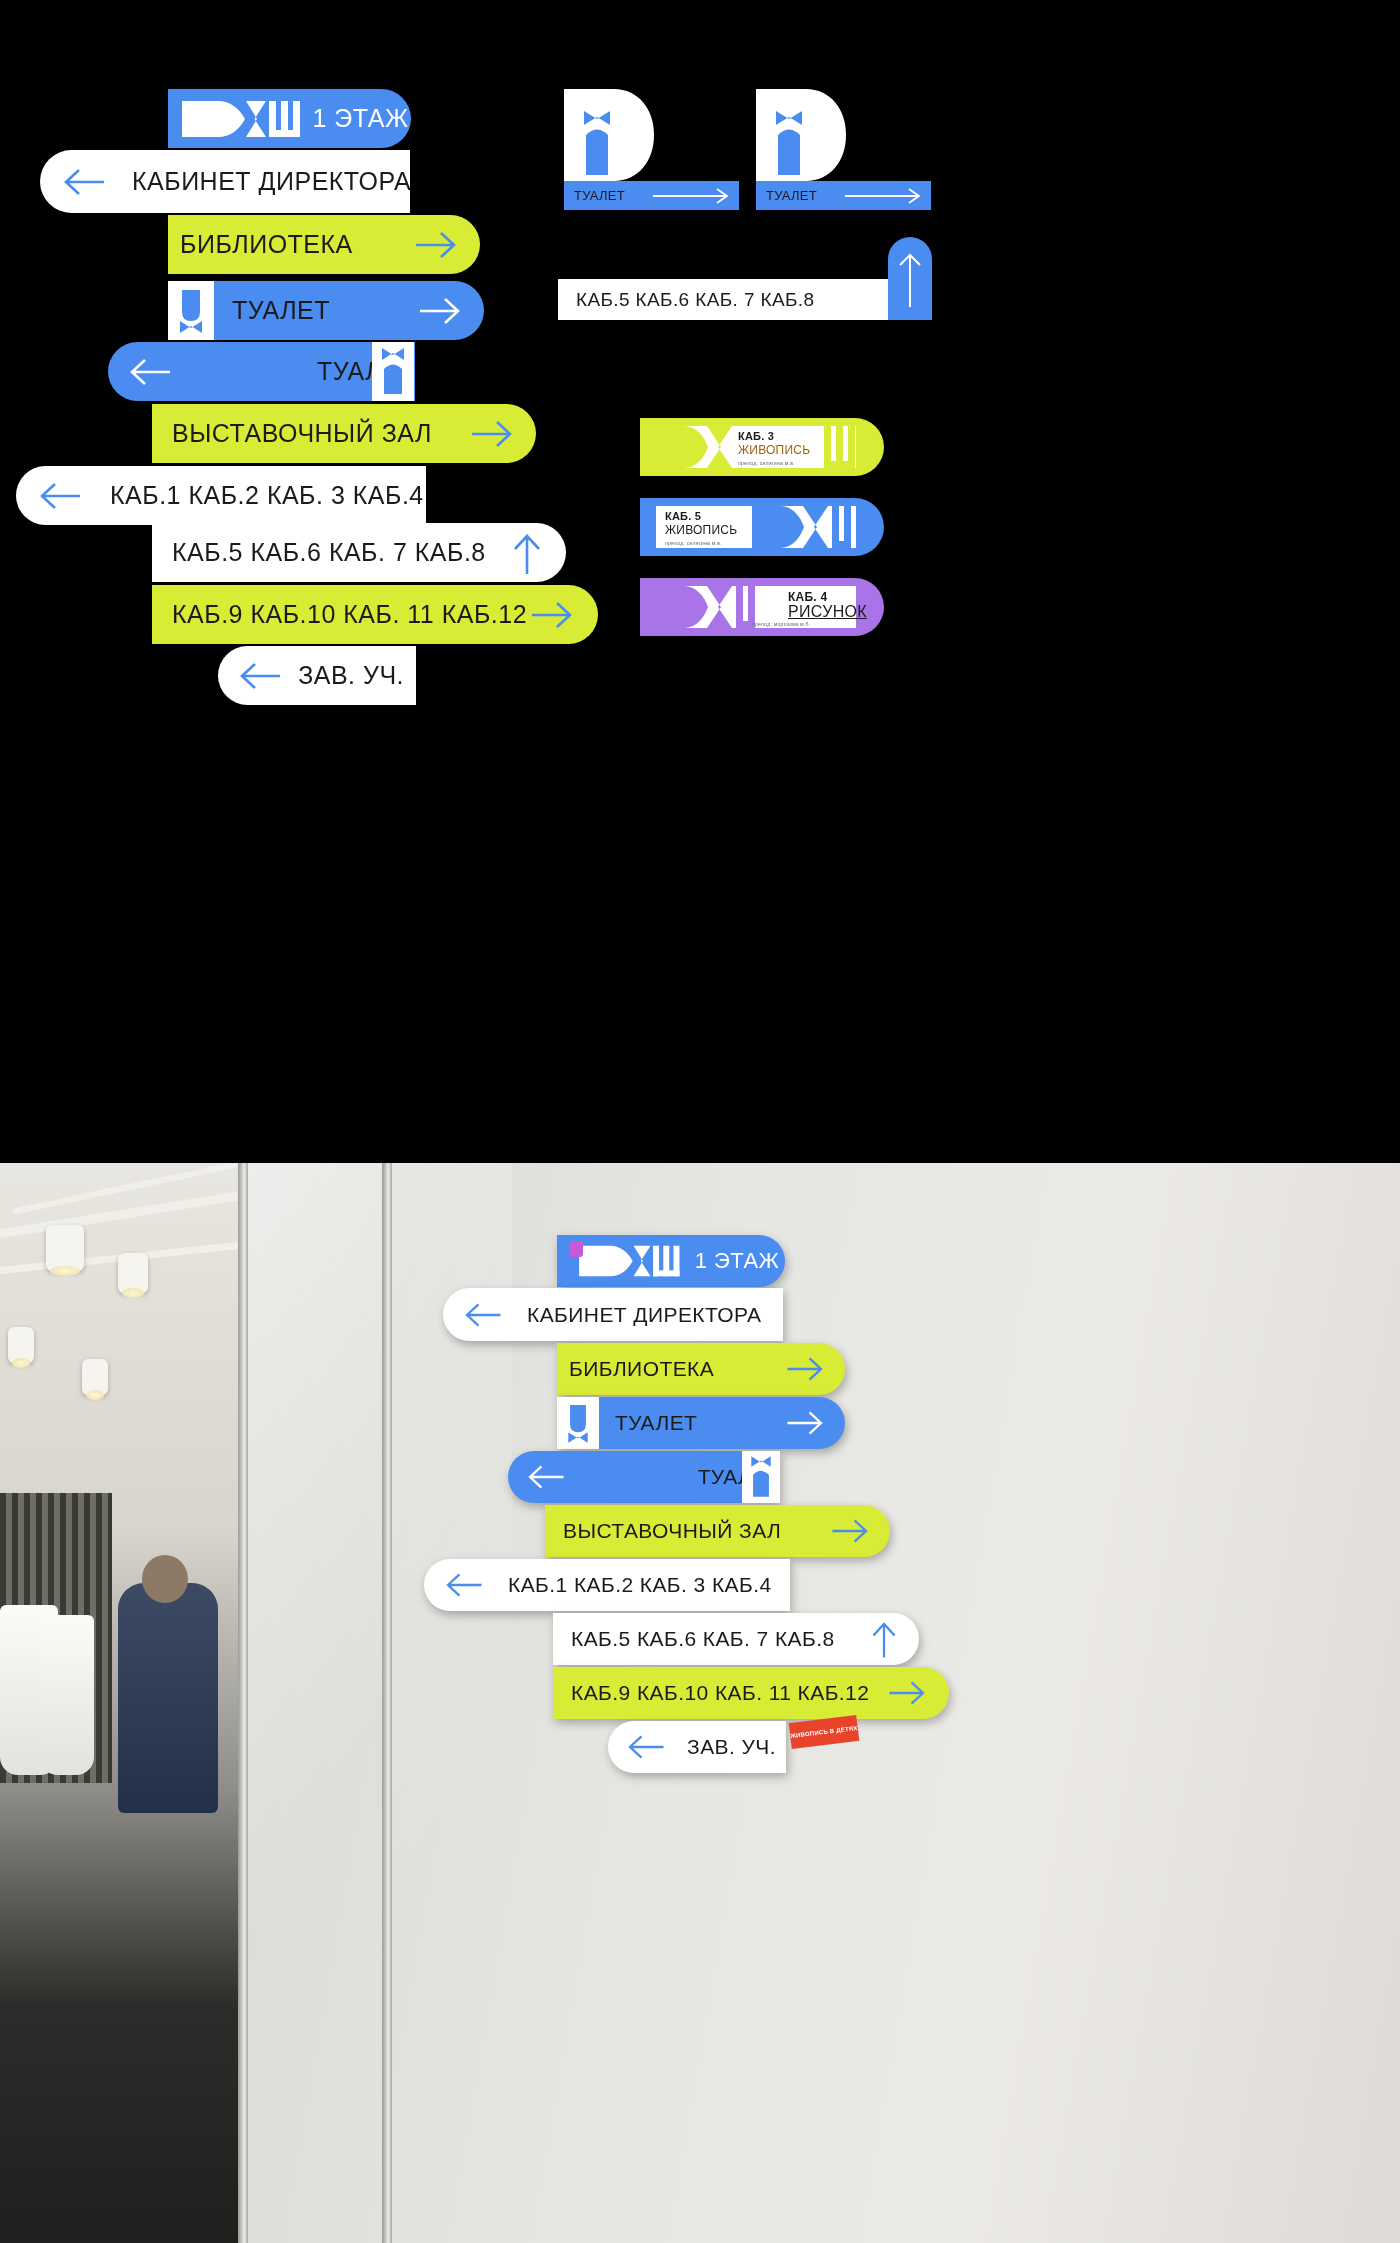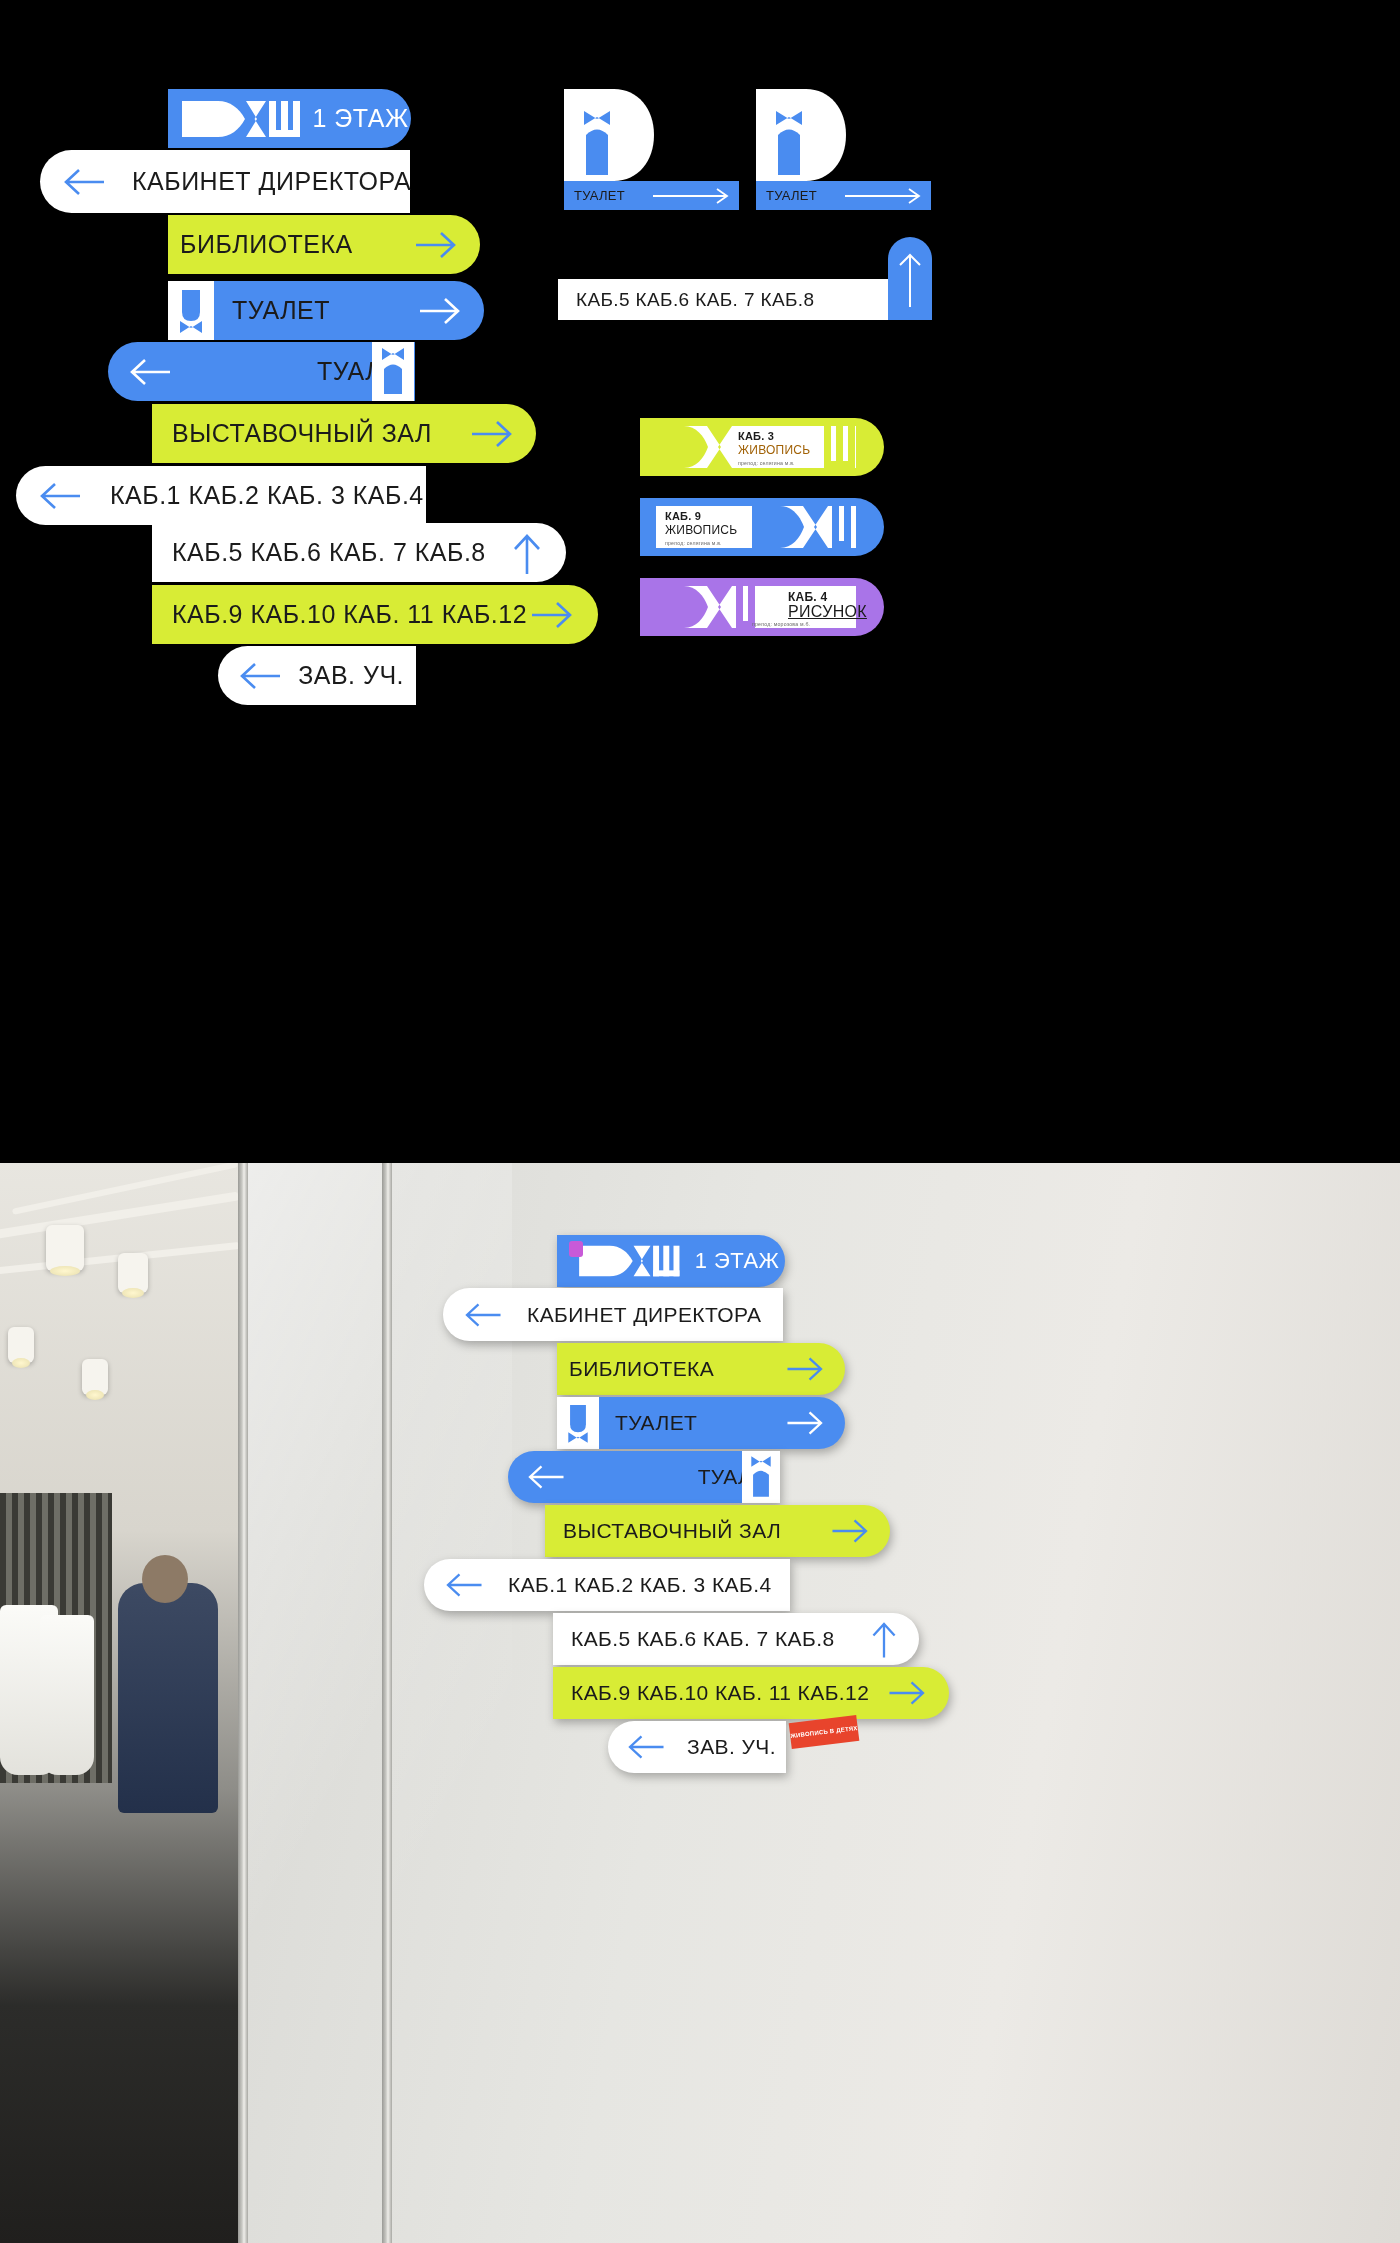--- a/index.html
+++ b/index.html
@@ -210,21 +210,21 @@
 
   <div class="sign c-blue r-right" style="left:640px;top:498px;width:244px;height:58px;">
     <div style="position:absolute;left:16px;top:8px;width:200px;height:42px;background:#fff;"></div>
     <svg width="244" height="58" viewBox="0 0 244 58" style="position:absolute;left:0;top:0;" aria-hidden="true">
       <path d="M112 8 H140 C152 8 160 18 164 29 C160 40 152 50 140 50 H112 Z" fill="#4a8cf0"></path>
       <path d="M163 8 L188 8 L174 29 L188 50 L163 50 L177 29 Z" fill="#4a8cf0"></path>
       <rect x="192" y="8" width="7" height="42" fill="#4a8cf0"></rect>
       <rect x="204" y="8" width="7" height="42" fill="#4a8cf0"></rect>
       <rect x="192" y="43" width="19" height="7" fill="#4a8cf0"></rect>
     </svg>
-    <span style="position:absolute;left:25px;top:12px;color:#1b1b1b;font-size:11px;font-weight:700;letter-spacing:.02em;">КАБ. 9</span>
+    <span style="position:absolute;left:25px;top:12px;color:#1b1b1b;font-size:11px;font-weight:700;letter-spacing:.02em;">КАБ. 5</span>
     <span style="position:absolute;left:25px;top:25px;color:#1b1b1b;font-size:12px;letter-spacing:.02em;">ЖИВОПИСЬ</span>
     <span style="position:absolute;left:25px;top:42px;color:#6a6a6a;font-size:5.2px;letter-spacing:.04em;">препод: селягина м.в.</span>
   </div>
 
   <div class="sign c-purple r-right" style="left:640px;top:578px;width:244px;height:58px;">
     <div style="position:absolute;left:16px;top:8px;width:200px;height:42px;background:#fff;"></div>
     <svg width="244" height="58" viewBox="0 0 244 58" style="position:absolute;left:0;top:0;" aria-hidden="true">
       <path d="M16 8 H44 C56 8 64 18 68 29 C64 40 56 50 44 50 H16 Z" fill="#a974e8"></path>
       <path d="M67 8 L92 8 L78 29 L92 50 L67 50 L81 29 Z" fill="#a974e8"></path>
       <rect x="96" y="8" width="7" height="42" fill="#a974e8"></rect>

